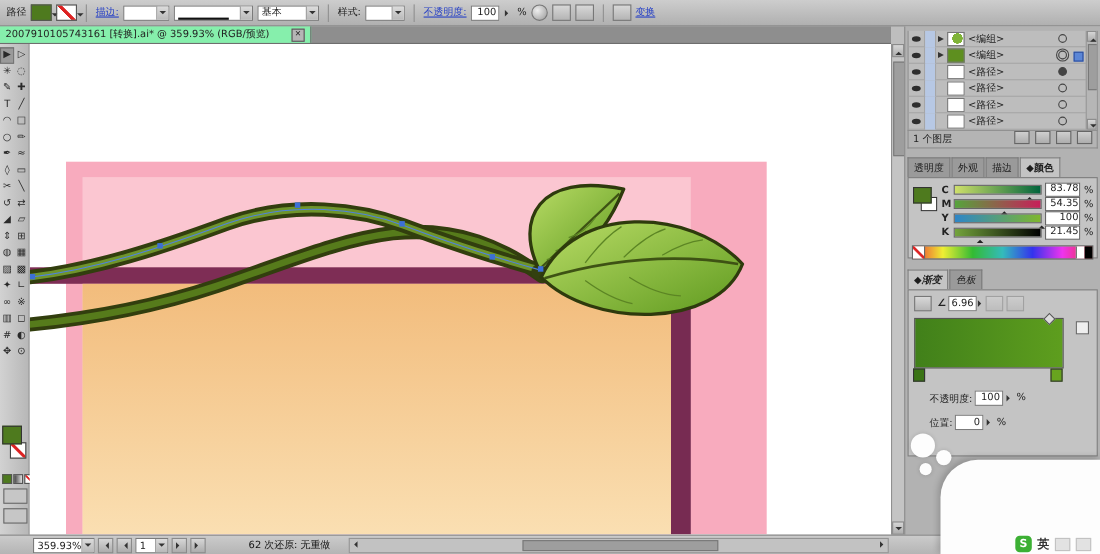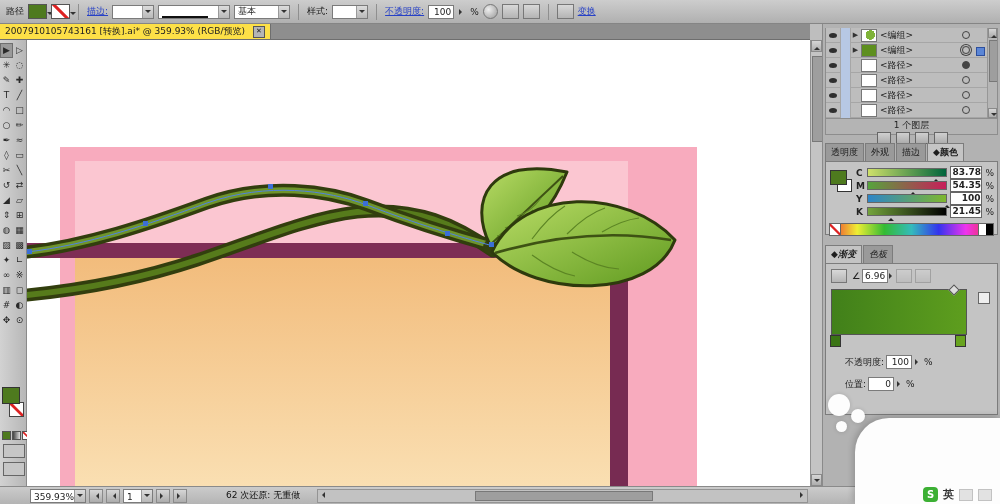--- a/index.html
+++ b/index.html
@@ -26,21 +26,21 @@
   .fill-swatch{background:#4E7A1E;}
   .stroke-swatch{background:linear-gradient(45deg,#fff 42%,#D22 44%,#D22 56%,#fff 58%);}
   .swatch i{position:absolute;right:-7px;bottom:0;border:3px solid transparent;border-top-color:#333;}
   .w42{width:42px}.w72{width:72px}.w56{width:56px}.w36{width:36px}.w64{width:64px}
   .hline{width:46px;height:2px;background:#111;display:inline-block;}
   .cb-icon{width:15px;height:13px;border:1px solid #777;background:linear-gradient(#D8D8D8,#B4B4B4);display:inline-block;}
   .cb-icon.circle{border-radius:50%;width:13px;background:radial-gradient(circle at 35% 35%,#eee,#999);}
   
   .doc-tabbar{position:absolute;left:0;top:24px;width:810px;height:16px;background:#8E8E8E;
     border-bottom:1px solid #6e6e6e;display:flex;box-sizing:border-box;}
-  .doc-tab{display:flex;align-items:center;gap:8px;background:#fde047;border-right:1px solid #6e6e6e;
+  .doc-tab{display:flex;align-items:center;gap:20px;background:#86efac;border-right:1px solid #6e6e6e;
     padding:0 5px;white-space:nowrap;}
   .tab-close{width:10px;height:10px;border:1px solid #555;background:#b5b5b5;font-size:7px;line-height:9px;
     text-align:center;display:inline-block;}
   
   .toolbar{position:absolute;left:0;top:40px;width:27px;height:446px;box-sizing:border-box;
     background:linear-gradient(90deg,#D2D2D2,#B7B7B7);border-right:1px solid #8a8a8a;}
   .tools{display:grid;grid-template-columns:13px 13px;justify-content:center;padding-top:3px;}
   .tool{height:15px;line-height:15px;text-align:center;font-size:9px;color:#2a2a2a;overflow:hidden;}
   .tool.active{background:#9A9A9A;box-shadow:inset 0 0 0 1px #6f6f6f;}
   .fswidget{position:absolute;bottom:62px;left:0;width:27px;height:38px;}
@@ -85,41 +85,41 @@
   .llabel{flex:1;color:#1c1c1c;white-space:nowrap;overflow:hidden;}
   .ltarget{width:8px;height:8px;border:1px solid #444;border-radius:50%;flex:0 0 8px;margin-right:3px;box-sizing:border-box;}
   .ltarget.double{box-shadow:0 0 0 1px #bdbdbd,0 0 0 2px #444;}
   .ltarget.dot{background:#444;}
   .lrow.selrow::after{content:"";position:absolute;right:12px;top:4px;width:7px;height:7px;
     background:#5B86D6;border:1px solid #2d4f9e;}
   .lscroll{position:absolute;right:0;top:0;width:10px;height:100%;background:#B6B6B6;border-left:1px solid #979797;box-sizing:border-box;}
   .lscroll .vs-thumb{top:12px;height:40px;width:7px;}
   .lscroll .vs-up,.lscroll .vs-dn{width:9px;height:10px;}
   .lfooter{height:16px;background:#B4B4B4;border:1px solid #8d8d8d;border-top:none;display:flex;
-    align-items:center;justify-content:space-between;padding:0 4px;box-sizing:border-box;flex-direction:column;}
+    align-items:center;justify-content:space-between;padding:0 4px;box-sizing:border-box;}
   .lfi{width:12px;height:10px;border:1px solid #666;background:linear-gradient(#CFCFCF,#ADADAD);
     display:inline-block;margin-left:2px;}
   .ptabs{display:flex;margin:8px 0 0 2px;gap:1px;text-align:center;}
   .ptab{padding:2px 5px;background:#9A9A9A;border:1px solid #7c7c7c;border-bottom:none;color:#1d1d1d;white-space:nowrap;}
   .ptab.active{background:#C4C4C4;font-weight:bold;}
   .cbody{margin:0 2px;background:#C4C4C4;border:1px solid #7c7c7c;height:74px;position:relative;box-sizing:border-box;padding-top:4px;}
   .cswatches{position:absolute;left:4px;top:8px;width:24px;height:40px;}
   .cfill{position:absolute;left:0;top:0;width:15px;height:13px;background:#4E7A1E;border:1px solid #333;z-index:2;}
   .cstroke{position:absolute;left:7px;top:9px;width:13px;height:11px;background:#fff;border:1px solid #333;}
   .channels{margin-left:30px;margin-right:3px;}
   .ch{display:flex;align-items:center;height:13px;gap:3px;}
   .chl{width:8px;font-weight:bold;}
   .chtrack{flex:1;height:7px;border:1px solid #666;position:relative;}
   .chtrack.c{background:linear-gradient(90deg,#CFE06A,#00643C);}
   .chtrack.m{background:linear-gradient(90deg,#56A43C,#C81E5A);}
   .chtrack.y{background:linear-gradient(90deg,#2E86C8,#7FB72E);}
   .chtrack.k{background:linear-gradient(90deg,#74A43C,#000);}
   .mark{position:absolute;bottom:-6px;width:0;height:0;border:3px solid transparent;border-bottom-color:#222;}
   .chtrack.c .mark{left:83%}.chtrack.m .mark{left:54%}.chtrack.y .mark{left:97%}.chtrack.k .mark{left:25%}
-  .chbox{width:28px;background:#fff;border:1px solid #666;height:11px;line-height:11px;text-align:right;padding:0 1px;font-weight:bold;}
+  .chbox{width:28px;background:#fff;border:1px solid #666;height:11px;line-height:11px;text-align:right;padding:0 1px;}
   .spectrum{margin:5px 3px 0 3px;height:11px;border:1px solid #666;position:relative;
     background:linear-gradient(90deg,#e33,#ee3,#3b3,#3bb,#33e,#e3e,#e33);}
   .none-sw{position:absolute;left:0;top:0;width:10px;height:100%;border-right:1px solid #666;
     background:linear-gradient(45deg,#fff 38%,#D22 46%,#D22 54%,#fff 62%);}
   .white-sw{position:absolute;right:7px;top:0;width:7px;height:100%;background:#fff;border-left:1px solid #666;}
   .black-sw{position:absolute;right:0;top:0;width:7px;height:100%;background:#000;}
   .gtabs{display:flex;margin:10px 0 0 2px;gap:1px;font-style:italic;}
   .gbody{margin:0 2px;background:#C4C4C4;border:1px solid #7c7c7c;height:152px;position:relative;
     box-sizing:border-box;padding:5px;}
   .grow1,.grow2{display:flex;align-items:center;margin-bottom:6px;}

